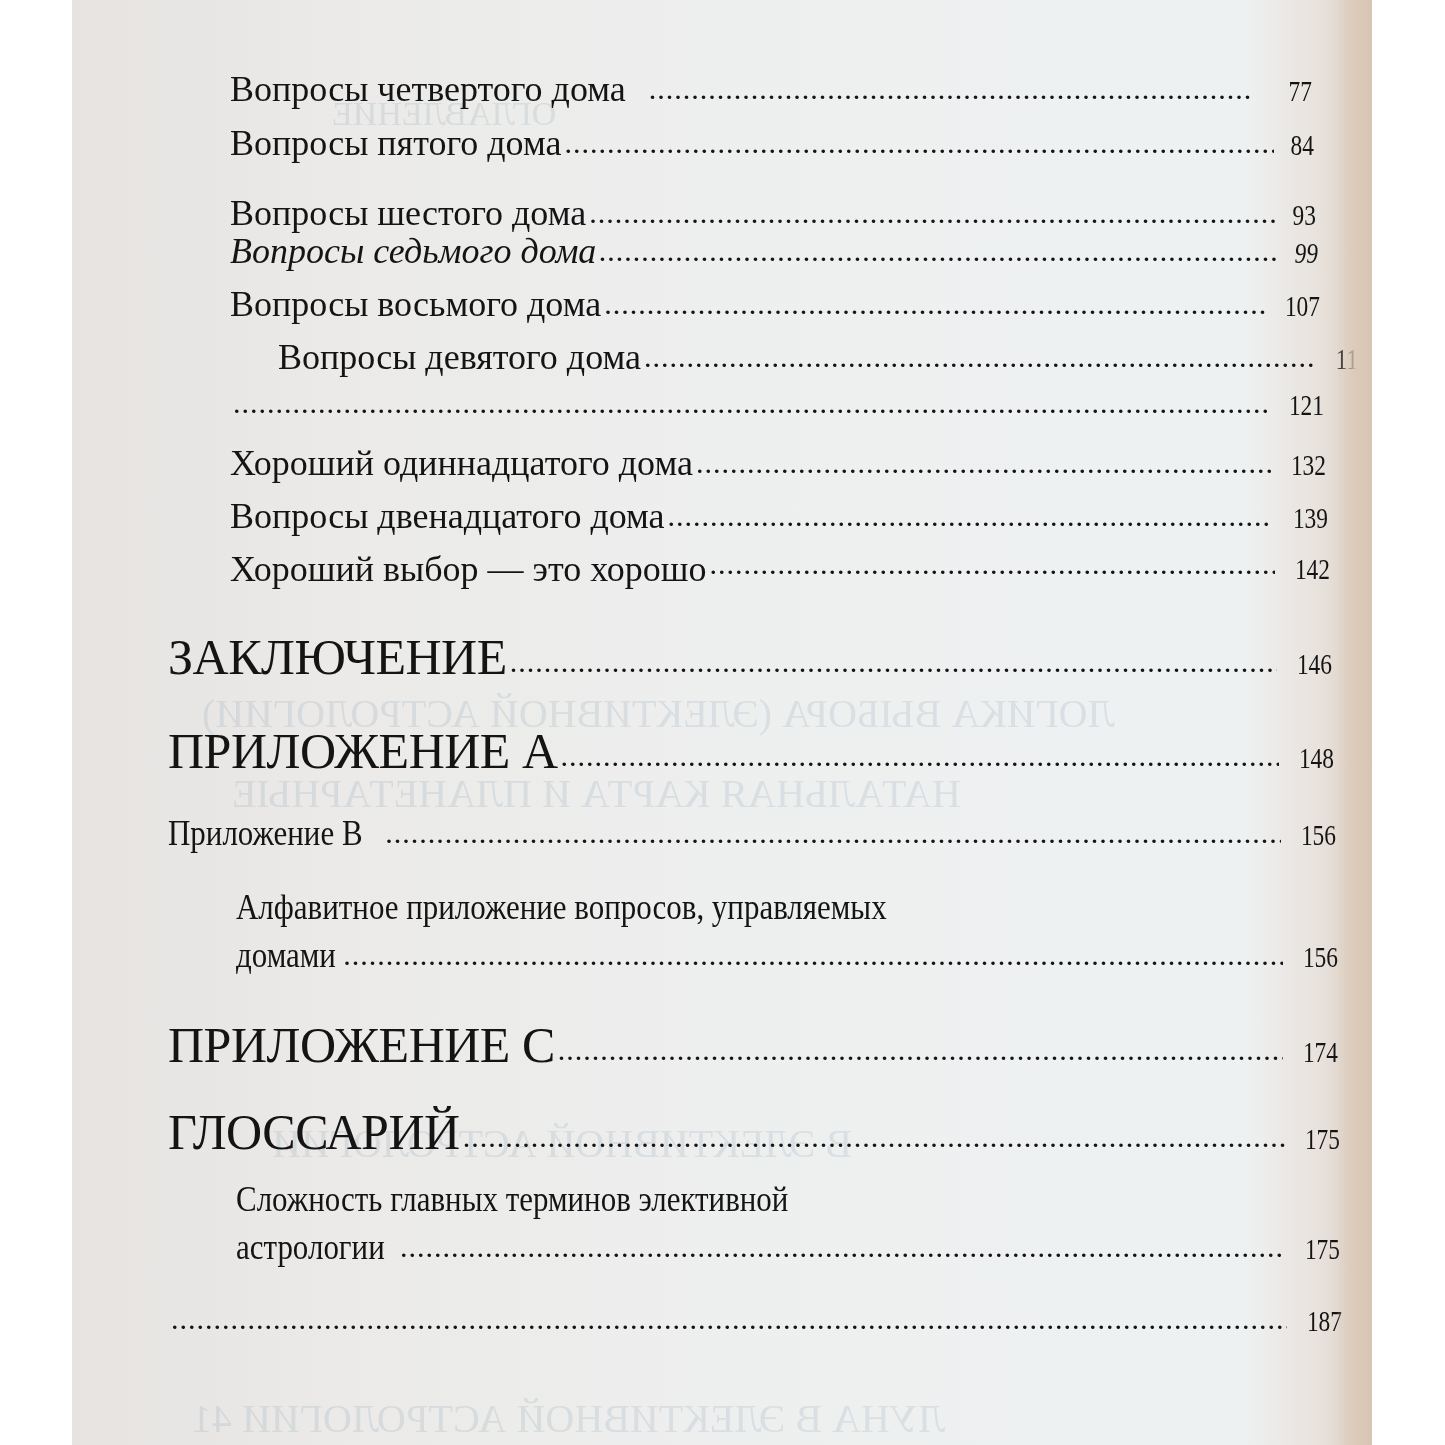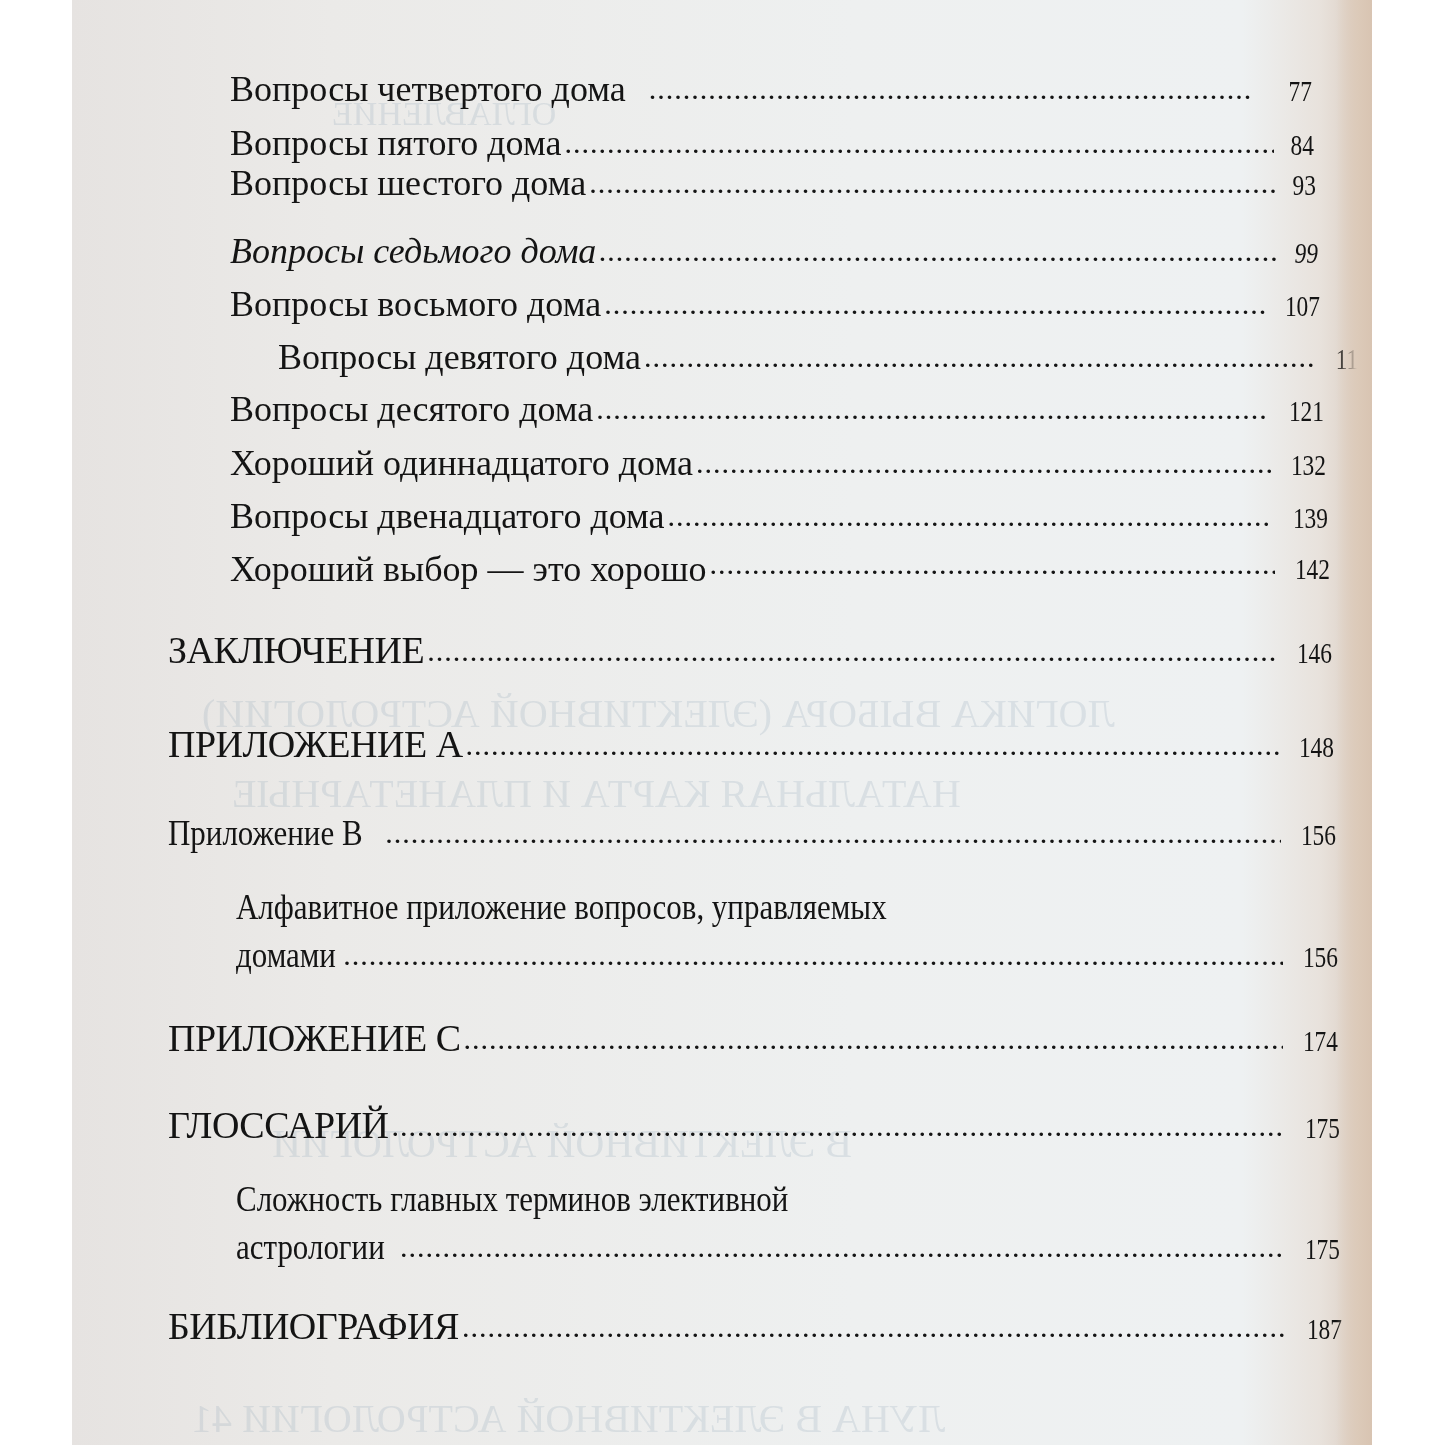--- a/index.html
+++ b/index.html
@@ -57,21 +57,21 @@
     }
     .entry .page-num {
       flex: 0 0 auto;
       text-align: right;
       font-size: 30px;
       transform: scaleX(0.78);
       transform-origin: right bottom;
       margin-left: 10px;
     }
     .sub .title { font-size: 36px; }
-    .major .title { font-size: 38px; letter-spacing: -0.5px; }
+    .major .title { font-size: 50px; letter-spacing: -0.5px; }
     .wrap-first {
       position: absolute;
       font-size: 36px;
       white-space: nowrap;
       transform: scaleX(0.86);
       transform-origin: left bottom;
     }
     .narrow .title { transform: scaleX(0.86); transform-origin: left bottom; display: inline-block; margin-right: -12px; }
   </style>
 </head>
@@ -92,21 +92,21 @@
       <span class="dots"></span>
       <span class="page-num">77</span>
     </div>
 
     <div class="entry sub" style="left:158px; top:122px; width:1084px;">
       <span class="title">Вопросы пятого дома</span>
       <span class="dots"></span>
       <span class="page-num">84</span>
     </div>
 
-    <div class="entry sub" style="left:158px; top:162px; width:1086px;justify-content:space-between;">
+    <div class="entry sub" style="left:158px; top:192px; width:1086px;justify-content:space-between;">
       <span class="title">Вопросы шестого дома</span>
       <span class="dots"></span>
       <span class="page-num">93</span>
     </div>
 
     <div class="entry sub" style="left:158px; top:230px; width:1088px;font-style:italic;">
       <span class="title">Вопросы седьмого дома</span>
       <span class="dots"></span>
       <span class="page-num">99</span>
     </div>
@@ -117,21 +117,20 @@
       <span class="page-num">107</span>
     </div>
 
     <div class="entry sub" style="left:158px; top:336px; width:1092px;margin-left:48px;">
       <span class="title">Вопросы девятого дома</span>
       <span class="dots"></span>
       <span class="page-num">113</span>
     </div>
 
     <div class="entry sub" style="left:158px; top:388px; width:1094px;">
-      <span class="title">Вопросы десятого дома</span>
       <span class="dots"></span>
       <span class="page-num">121</span>
     </div>
 
     <div class="entry sub" style="left:158px; top:442px; width:1096px;">
       <span class="title">Хороший одиннадцатого дома</span>
       <span class="dots"></span>
       <span class="page-num">132</span>
     </div>
 
@@ -185,19 +184,18 @@
     </div>
 
     <div class="wrap-first" style="left:164px; top:1178px;">Сложность главных терминов элективной</div>
     <div class="entry sub narrow" style="left:164px; top:1226px; width:1104px;">
       <span class="title">астрологии</span>
       <span class="dots"></span>
       <span class="page-num">175</span>
     </div>
 
     <div class="entry major" style="left:96px; top:1304px; width:1174px;">
-      <span class="title">БИБЛИОГРАФИЯ</span>
       <span class="dots"></span>
       <span class="page-num">187</span>
     </div>
 
   </div>
 </div>
 
 </body></html>

